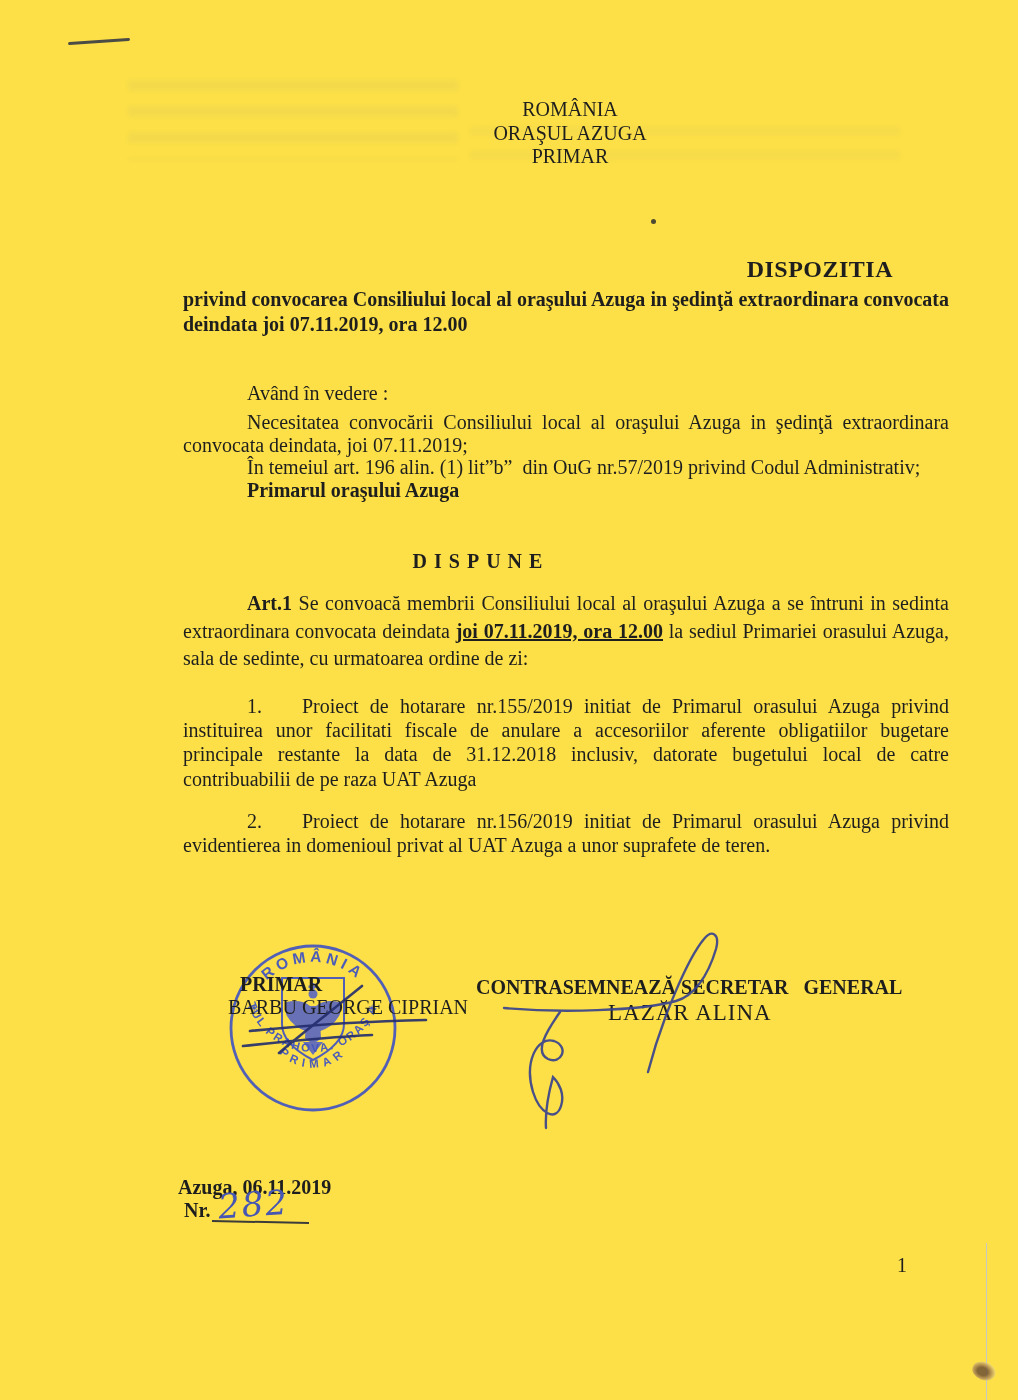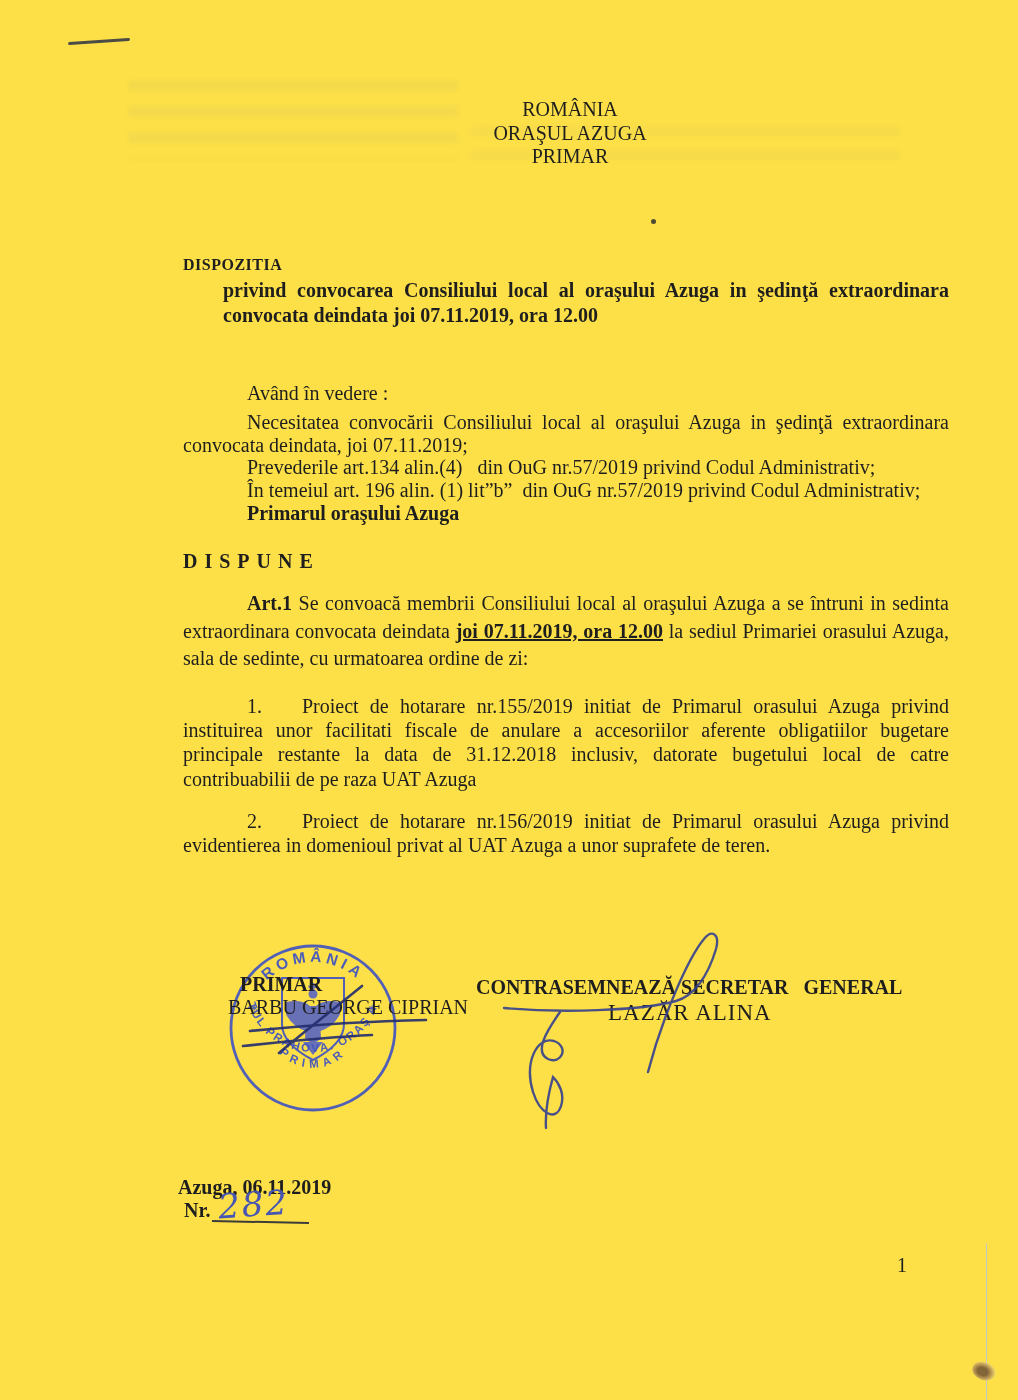--- a/index.html
+++ b/index.html
@@ -13,34 +13,34 @@
     overflow:hidden;
   }
   .abs{position:absolute;}
   p{margin:0;}
 
   
   .letterhead{left:270px;top:98px;width:600px;text-align:center;font-size:20px;line-height:23.5px;}
 
   
   .title-block{left:183px;top:256px;width:766px;font-size:20px;font-weight:bold;}
-  .doc-title{text-align:left;padding-right:56px;font-size:16px;letter-spacing:.5px;}
-  .doc-subtitle{margin-top:4px;text-align:justify;line-height:24.5px;margin-left:40px;}
+  .doc-title{text-align:right;padding-right:56px;font-size:24px;letter-spacing:.5px;}
+  .doc-subtitle{margin-top:4px;text-align:justify;line-height:24.5px;}
 
   
   .preamble{left:183px;top:382px;width:766px;font-size:20px;line-height:22.8px;}
   .preamble p{text-indent:64px;}
   .p-intro{margin-bottom:6px;}
   .p-nec{text-align:justify;}
   .prewrap{white-space:pre-wrap;}
   .p-base{text-indent:58px;}
   .p-issuer{font-weight:bold;text-indent:66px;}
 
   .dispune{left:183px;top:550px;width:766px;padding-right:170px;box-sizing:border-box;
-           font-weight:bold;font-size:20px;letter-spacing:7px;}
+           text-align:center;font-weight:bold;font-size:20px;letter-spacing:7px;}
 
   .art1{left:183px;top:590px;width:766px;font-size:20px;line-height:27.5px;
         text-align:justify;text-indent:64px;}
   .art1 b.u{text-decoration:underline;}
 
   .agenda{width:766px;left:183px;font-size:20px;line-height:24.2px;text-align:justify;text-indent:64px;}
   .agenda .gap{display:inline-block;width:40px;}
   .agenda-1{top:694px;}
   .agenda-2{top:809px;}
 
@@ -92,21 +92,20 @@
   </header>
 
   <section class="abs title-block">
     <div class="doc-title">DISPOZITIA</div>
     <p class="doc-subtitle">privind convocarea Consiliului local al oraşului Azuga in şedinţă extraordinara convocata deindata joi 07.11.2019, ora 12.00</p>
   </section>
 
   <section class="abs preamble">
     <p class="p-intro">Având în vedere :</p>
     <p class="p-nec">Necesitatea convocării Consiliului local al oraşului Azuga in şedinţă extraordinara convocata deindata, joi 07.11.2019;</p>
-    <p class="prewrap">Prevederile art.134 alin.(4)   din OuG nr.57/2019 privind Codul Administrativ;</p>
     <p class="prewrap p-base">În temeiul art. 196 alin. (1) lit”b”  din OuG nr.57/2019 privind Codul Administrativ;</p>
     <p class="p-issuer">Primarul oraşului Azuga</p>
   </section>
 
   <div class="abs dispune">DISPUNE</div>
 
   <p class="abs art1"><b>Art.1</b><span> Se convoacă membrii Consiliului local al oraşului Azuga a se întruni in sedinta extraordinara convocata deindata </span><b class="u">joi 07.11.2019, ora 12.00</b><span> la sediul Primariei orasului Azuga, sala de sedinte, cu urmatoarea ordine de zi:</span></p>
 
   <p class="abs agenda agenda-1"><span>1.</span><span class="gap"></span><span>Proiect de hotarare nr.155/2019 initiat de Primarul orasului Azuga privind instituirea unor facilitati fiscale de anulare a accesoriilor aferente obligatiilor bugetare principale restante la data de 31.12.2018 inclusiv, datorate bugetului local de catre contribuabilii de pe raza UAT Azuga</span></p>
 

